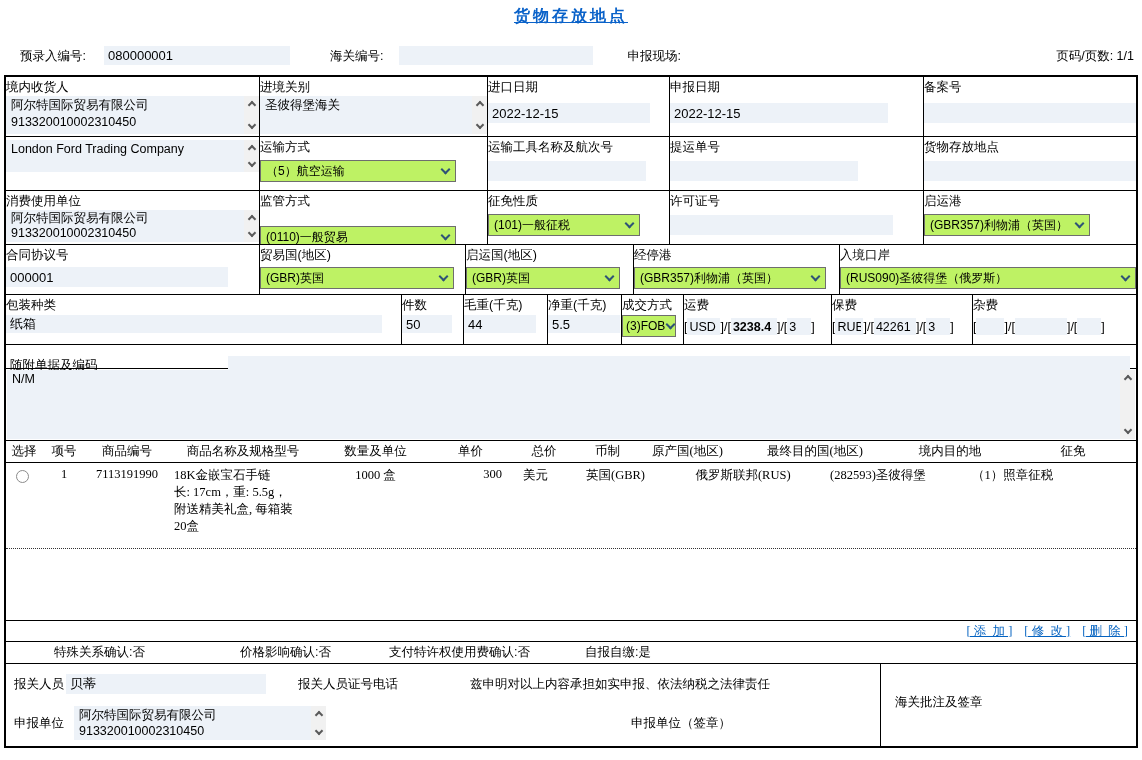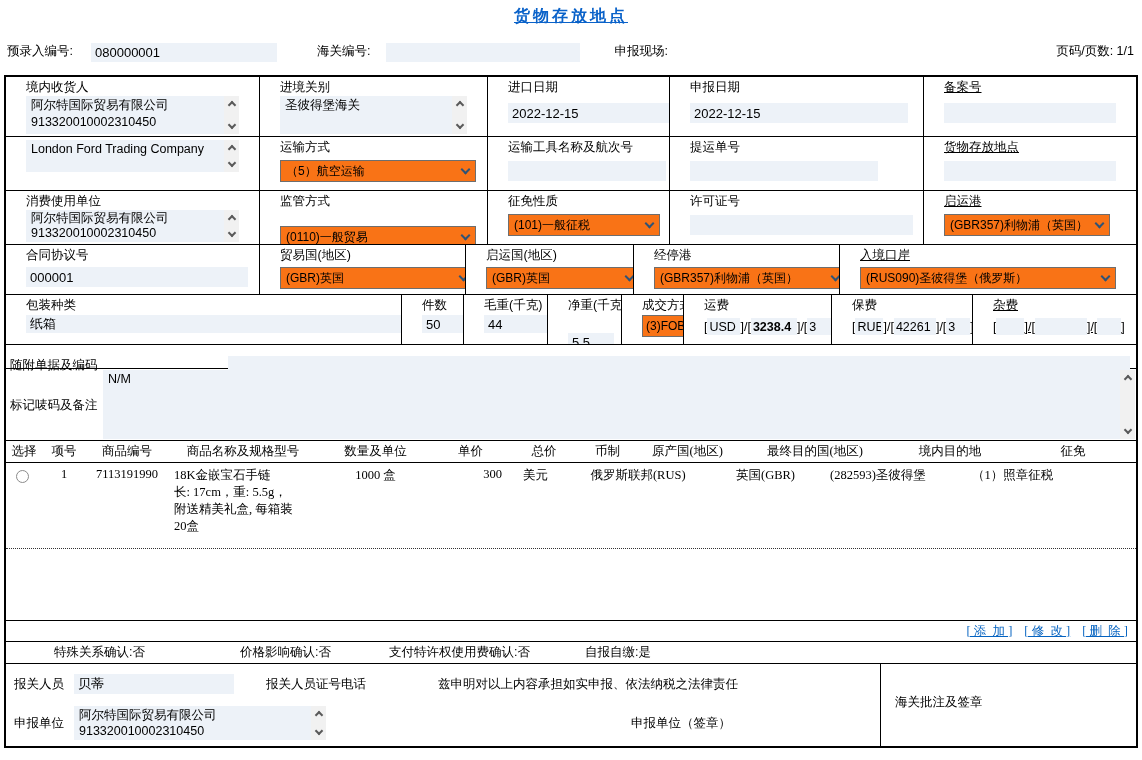--- a/index.html
+++ b/index.html
@@ -3,48 +3,48 @@
 <meta charset="utf-8">
 <style>
   * { box-sizing: border-box; margin: 0; padding: 0; }
   html,body { width: 1142px; height: 760px; background: #fff; overflow: hidden;
     font-family: "Liberation Sans", "DejaVu Sans", sans-serif; color: #000; font-size: 12.5px; }
   .page { width: 1142px; height: 760px; padding-top: 6px; }
 
   
   .title { text-align: center; font-size: 16px; font-weight: bold; letter-spacing: 3px;
     color: #0a62c9; text-decoration: underline; }
-  .meta { display: flex; align-items: flex-start; margin: 16px 4px 10px 3px; height: 22px; }
+  .meta { display: flex; align-items: flex-end; margin: 16px 4px 10px 16px; height: 22px; }
   .meta .lab { font-size: 12.5px; }
   .meta input { height: 19px; }
 
   
   .lbl { font-size: 12.5px; line-height: 16px; white-space: nowrap; }
   .inp { background: #edf2f8; border: none; height: 20px; font-size: 13px; padding: 0 4px;
     font-family: "Liberation Sans", "DejaVu Sans", sans-serif; outline: none; }
-  .sel { border: 1px solid #6e6e6e; background: #f97316; height: 22px; display: inline-flex;
+  .sel { border: 1px solid #6e6e6e; background: #bef264; height: 22px; display: inline-flex;
     align-items: center; justify-content: space-between; padding: 0 5px; font-size: 12px;
     white-space: nowrap; overflow: hidden; cursor: default; }
   .cvd { display: inline-block; width: 7px; height: 7px; border-right: 2px solid #2f5376;
     border-bottom: 2px solid #2f5376; transform: rotate(45deg); margin: -3px 1px 0 6px; flex: none; }
   .ta { background: #edf2f8; display: flex; overflow: hidden; }
   .ta-text { flex: 1; font-size: 12.5px; line-height: 17px; padding: 1px 5px;
     white-space: pre-line; overflow: hidden; }
   .ta-scroll { width: 15px; background: #f1f1f1; display: flex; flex-direction: column;
     justify-content: space-between; align-items: center; padding: 3px 0; flex: none; }
   .cvu-s, .cvd-s { display: inline-block; width: 6px; height: 6px;
     border-right: 2px solid #5a5a5a; border-bottom: 2px solid #5a5a5a; }
   .cvu-s { transform: rotate(-135deg); margin-top: 3px; }
   .cvd-s { transform: rotate(45deg); margin-bottom: 3px; }
 
   
   .tbl { width: 1134px; margin: 0 4px; border: 2px solid #000; }
   .r { display: flex; border-bottom: 1px solid #000; }
-  .c { border-right: 1px solid #000; padding: 2px 20px; overflow: hidden; }
-  .c:last-child { border-right: none; flex: 1; text-decoration: underline; }
+  .c { border-right: 1px solid #000; padding: 2px 0; overflow: hidden; }
+  .c:last-child { border-right: none; flex: 1; }
   .fee-line { display: flex; align-items: center; margin-top: 5px; font-size: 12.5px; white-space: nowrap; }
   .fee-line .inp { height: 17px; padding: 0 2px; font-size: 12.5px; }
 
   
   .goods { font-family: "Liberation Serif", "DejaVu Serif", serif; }
   .g-head { display: flex; height: 22px; align-items: center; border-bottom: 1px solid #000; font-size: 12.5px; }
   .g-head span { text-align: center; flex: none; }
   .g-body { height: 158px; border-bottom: 1px solid #000; overflow: hidden; }
   .g-row { display: flex; border-bottom: 1px dotted #333; min-height: 86px; padding: 4px 0 6px 0; font-size: 12.5px; }
   .g-row > div { flex: none; overflow: hidden; }
@@ -229,21 +229,21 @@
       <div class="c" style="width:62px">
         <div class="lbl">件数</div>
         <input class="inp" style="width: 50px; height: 18px; margin-top: 2px;" value="50">
       </div>
       <div class="c" style="width:84px">
         <div class="lbl">毛重(千克)</div>
         <input class="inp" style="width: 72px; height: 18px; margin-top: 2px;" value="44">
       </div>
       <div class="c" style="width:74px">
         <div class="lbl">净重(千克)</div>
-        <input class="inp" style="width: 46px; height: 18px; margin-top: 20px;" value="5.5">
+        <input class="inp" style="width: 72px; height: 18px; margin-top: 2px;" value="5.5">
       </div>
       <div class="c" style="width:62px">
         <div class="lbl">成交方式</div>
         <div class="sel" style="width:54px;margin-top:2px;padding:0 3px">
           <span>(3)FOB</span>
           <span class="cvd" style="margin-left:2px"></span>
         </div>
       </div>
       <div class="c" style="width:148px">
         <div class="lbl">运费</div>
@@ -284,23 +284,20 @@
     </div>
 
     <div class="r" style="height:24px;align-items:center">
       <div style="display:flex;align-items:center;width:100%;padding:16px 6px 0 4px">
         <span class="lbl" style="width:218px">随附单据及编码</span>
         <input class="inp" style="flex: 1 1 0%; height: 17px;" value="">
       </div>
     </div>
 
     <div class="r" style="height:72px">
-      <div style="width:96px;display:flex;align-items:center;padding-left:4px">
-        <span class="lbl">标记唛码及备注</span>
-      </div>
       <div style="flex:1;padding:1px">
         <div class="ta" style="height:100%">
           <div class="ta-text">N/M</div>
           <div class="ta-scroll">
               <span class="cvu-s"></span>
               <span class="cvd-s"></span>
             </div>
         </div>
       </div>
     </div>
@@ -325,22 +322,22 @@
           <div style="width:36px"><span class="radio"></span></div>
           <div style="width:44px;text-align:center">1</div>
           <div style="width:82px;text-align:center">7113191990</div>
           <div style="width:150px;padding-left:6px;white-space:pre-line;line-height:17px">18K金嵌宝石手链
 长: 17cm，重: 5.5g，
 附送精美礼盒, 每箱装
 20盒</div>
           <div style="width:115px;text-align:center">1000 盒</div>
           <div style="width:75px;text-align:right;padding-right:6px">300</div>
           <div style="width:55px;text-align:center">美元</div>
+          <div style="width:105px;text-align:center">英国(GBR)</div>
           <div style="width:150px;text-align:center">俄罗斯联邦(RUS)</div>
-          <div style="width:105px;text-align:center">英国(GBR)</div>
           <div style="width:120px;padding:0 12px;line-height:17px">(282593)圣彼得堡</div>
           <div style="flex:1;padding:0 34px;line-height:17px">（1）照章征税</div>
         </div>
       </div>
       <div class="g-links">
         <a>[ 添  加 ]</a>
         <a>[ 修  改 ]</a>
         <a>[ 删  除 ]</a>
       </div>
     </div>
@@ -349,21 +346,21 @@
       <span style="margin-left:48px">特殊关系确认:否</span>
       <span style="margin-left:95px">价格影响确认:否</span>
       <span style="margin-left:58px">支付特许权使用费确认:否</span>
       <span style="margin-left:55px">自报自缴:是</span>
     </div>
 
     <div class="footer">
       <div class="f-left">
         <div class="f-row" style="height:24px">
           <span class="lbl">报关人员</span>
-          <input class="inp" style="width: 160px; margin-left: 10px;" value="贝蒂">
+          <input class="inp" style="width: 200px; margin-left: 2px;" value="贝蒂">
           <span class="lbl" style="margin-left:32px">报关人员证号</span>
           <span class="lbl" style="">电话</span>
           <span class="lbl" style="margin-left:72px">兹申明对以上内容承担如实申报、依法纳税之法律责任</span>
         </div>
         <div class="f-row" style="margin-top:10px">
           <span class="lbl">申报单位</span>
           <div class="ta" style="width:252px;height:34px;margin-left:10px">
             <div class="ta-text" style="line-height:16px">阿尔特国际贸易有限公司
 913320010002310450</div>
             <div class="ta-scroll">

